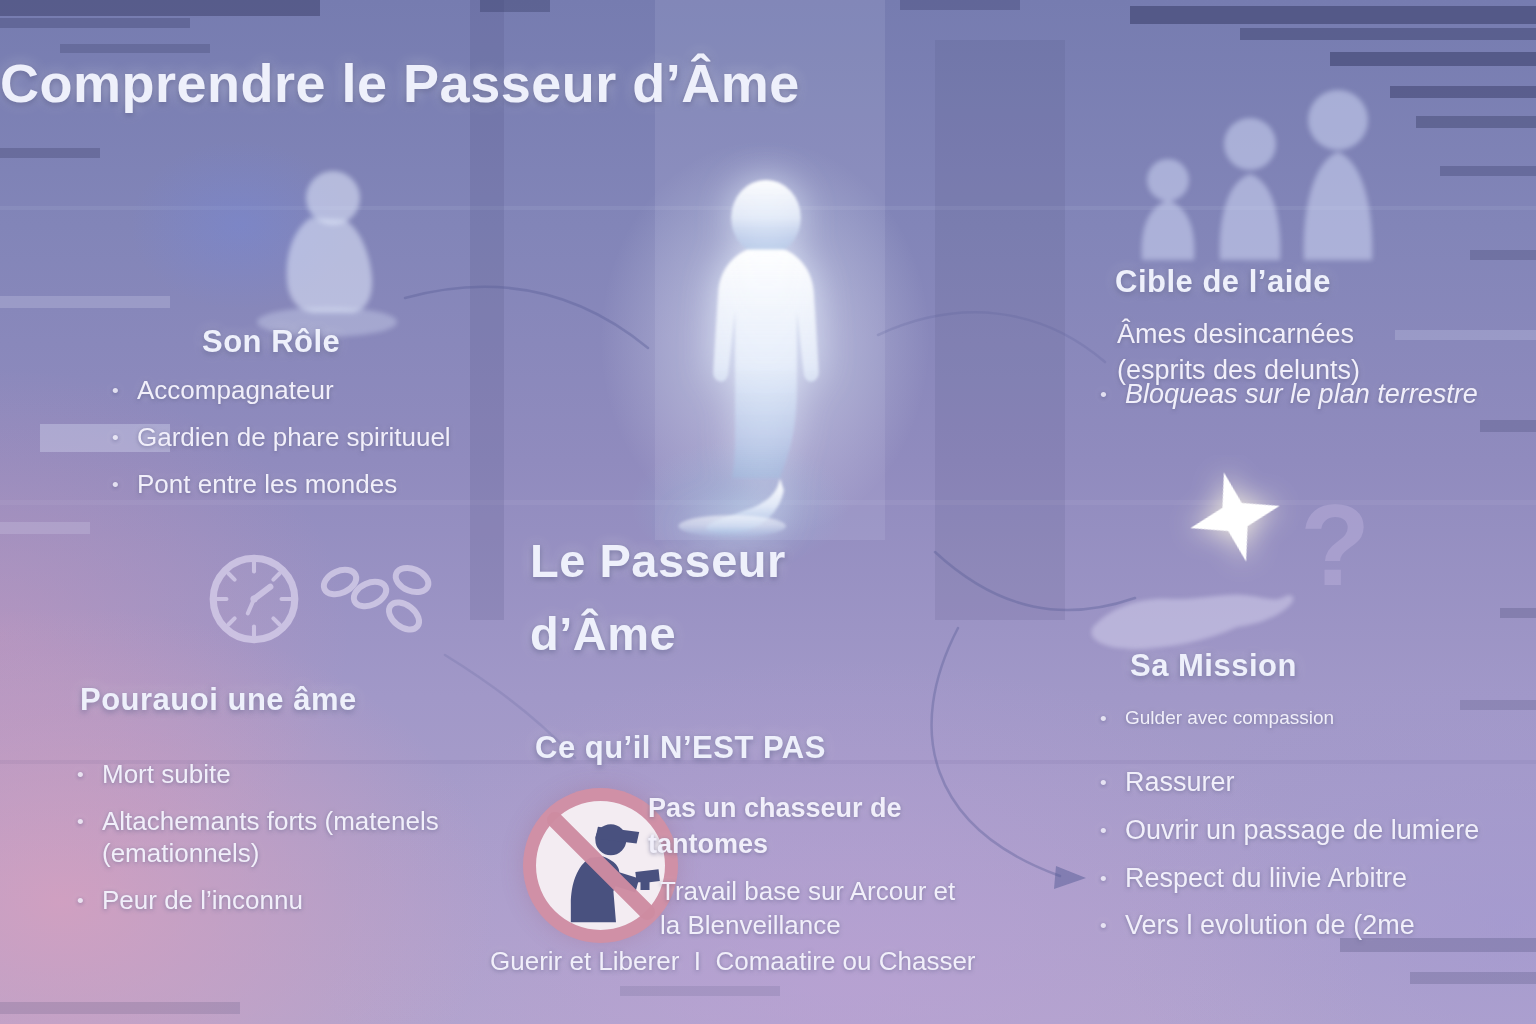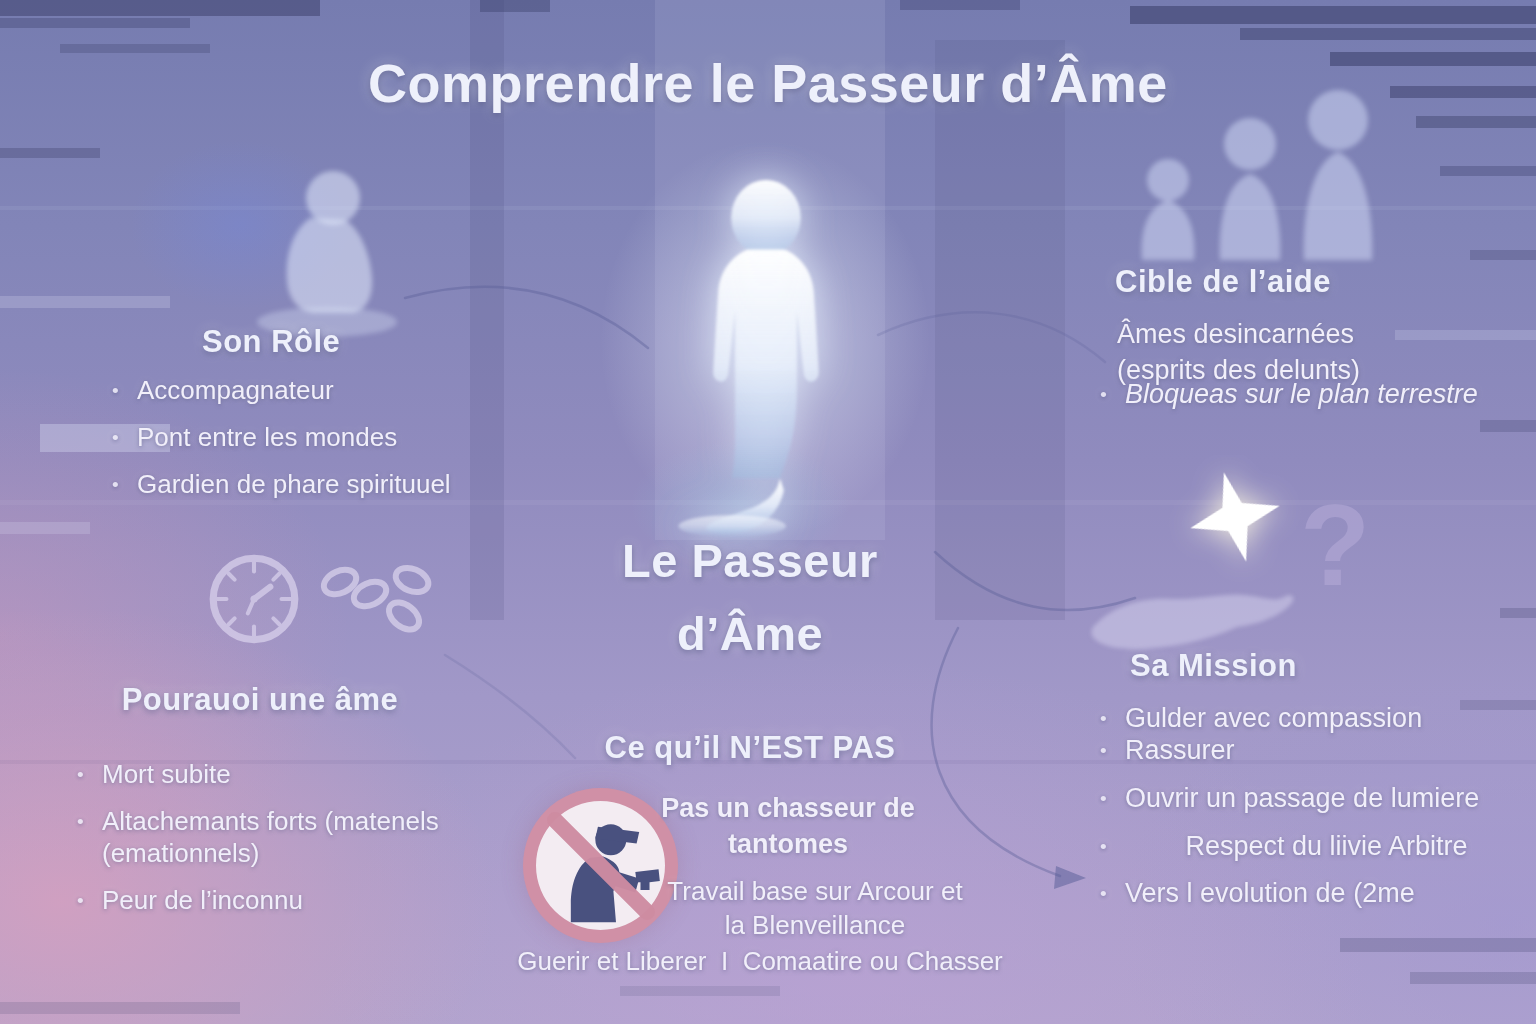--- a/index.html
+++ b/index.html
@@ -16,21 +16,21 @@
   .stripe{position:absolute;}
   .sd{background:#32365f;}
   .sl{background:#e9edff;}
   .vband{position:absolute;}
   .glow{position:absolute;border-radius:50%;}
   .txt{position:absolute;color:#f1effa;text-shadow:0 0 10px rgba(255,255,255,.28),0 1px 4px rgba(58,60,110,.55);}
   .h{font-weight:700;color:#eef0fb;text-shadow:0 0 14px rgba(255,255,255,.38),0 2px 6px rgba(55,58,110,.6);letter-spacing:.5px;}
   .list{list-style:none;margin:0;padding:0;}
   .list li{position:relative;padding-left:27px;margin-bottom:15px;font-size:26px;line-height:32px;}
   .list li::before{content:"•";position:absolute;left:2px;top:1px;font-size:19px;opacity:.85;}
-  .center-text{text-align:center;}
+  .center-text{}
   .nosign{position:absolute;left:523px;top:788px;width:155px;height:155px;border-radius:50%;
     background:#f3ecf2;border:13px solid rgba(205,139,161,.95);box-sizing:border-box;
     box-shadow:0 0 22px rgba(150,90,120,.25);}
   .nosign .bar{position:absolute;left:50%;top:50%;width:146px;height:16px;background:rgba(205,139,161,.97);
     transform:translate(-50%,-50%) rotate(45deg);border-radius:8px;}
   .figure-svg{position:absolute;pointer-events:none;}
 </style>
 </head>
 <body>
 
@@ -113,22 +113,22 @@
     <g fill="rgba(226,233,252,.55)">
       <circle cx="78" cy="38" r="27"></circle>
       <path d="M55 58 C38 70 30 95 32 120 C33 138 42 150 58 153 L98 153 C112 150 118 136 117 118 C115 92 104 68 90 60 Z"></path>
       <ellipse cx="72" cy="162" rx="70" ry="15" opacity=".6"></ellipse>
     </g>
   </svg>
 
   <div class="txt h" style="left:190px;top:324px;font-size:31px;margin-left:12px;">Son Rôle</div>
   <ul class="list txt" style="left:110px;top:374px;width:420px;">
     <li><span>Accompagnateur</span></li>
+    <li><span>Gardien de phare spirituuel</span></li>
     <li><span>Pont entre les mondes</span></li>
-    <li><span>Gardien de phare spirituuel</span></li>
   </ul>
 
   <svg class="figure-svg" style="left:203px;top:548px;opacity:.75;" width="102" height="102" viewBox="0 0 100 100">
     <circle cx="50" cy="50" r="40" fill="rgba(255,255,255,.05)" stroke="#d9d1ec" stroke-width="7"></circle>
     <g stroke="#d9d1ec" stroke-width="4" stroke-linecap="round">
       <line x1="50" y1="14" x2="50" y2="23"></line>
         <line x1="50" y1="77" x2="50" y2="86"></line>
       <line x1="14" y1="50" x2="23" y2="50"></line>
         <line x1="77" y1="50" x2="86" y2="50"></line>
       <line x1="25" y1="25" x2="31" y2="31"></line>
@@ -179,24 +179,24 @@
   </ul>
 
   <svg class="figure-svg" style="left:1085px;top:455px;" width="300" height="210" viewBox="0 0 300 210">
     <path d="M8 172 C28 150 58 142 86 144 C112 145 138 138 158 140 C176 141 190 148 199 142 C207 137 212 143 205 150 C192 163 170 170 152 172 C122 186 84 194 46 194 C24 194 0 186 8 172 Z" fill="rgba(210,205,235,.55)" style="filter:blur(2px);"></path>
     <path d="M150 16 L160 50 L196 62 L160 74 L150 108 L140 74 L104 62 L140 50 Z" fill="#ffffff" transform="rotate(-14 150 62)" style="filter:drop-shadow(0 0 14px rgba(255,250,225,.95));"></path>
     <text x="215" y="130" font-size="115" font-weight="bold" fill="#b3a9d6" opacity=".62">?</text>
   </svg>
 
   <div class="txt h" style="left:1130px;top:648px;font-size:31px;">Sa Mission</div>
   <ul class="list txt" style="left:1098px;top:702px;width:430px;">
-    <li style="font-size:27px;margin-bottom:0;"><span>Gulder avec compassion</span></li>
+    <li style="font-size:19px;margin-bottom:32px;"><span>Gulder avec compassion</span></li>
     <li style="font-size:27px;margin-bottom:16px;"><span>Rassurer</span></li>
     <li style="font-size:27px;margin-bottom:16px;"><span>Ouvrir un passage de lumiere</span></li>
-    <li style="font-size:27px;text-align:center;"><span>Respect du liivie Arbitre</span></li>
+    <li style="font-size:27px;"><span>Respect du liivie Arbitre</span></li>
     <li style="font-size:27px;margin-bottom:4px;"><span>Vers l evolution de (2me</span></li>
   </ul>
 
   <div class="txt h center-text" style="left:535px;top:730px;width:430px;font-size:31px;">Ce qu’il N’EST PAS</div>
 
   <div class="nosign">
     <svg width="100%" height="100%" viewBox="0 0 100 100" style="position:absolute;left:0;top:0;">
       <g fill="#49517f">
         <circle cx="58" cy="30" r="12"></circle>
         <path d="M48 20 L80 24 L78 33 L46 29 Z"></path>

